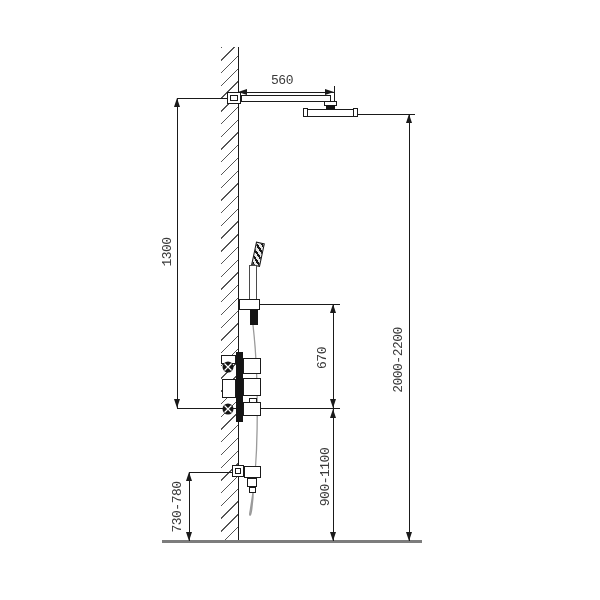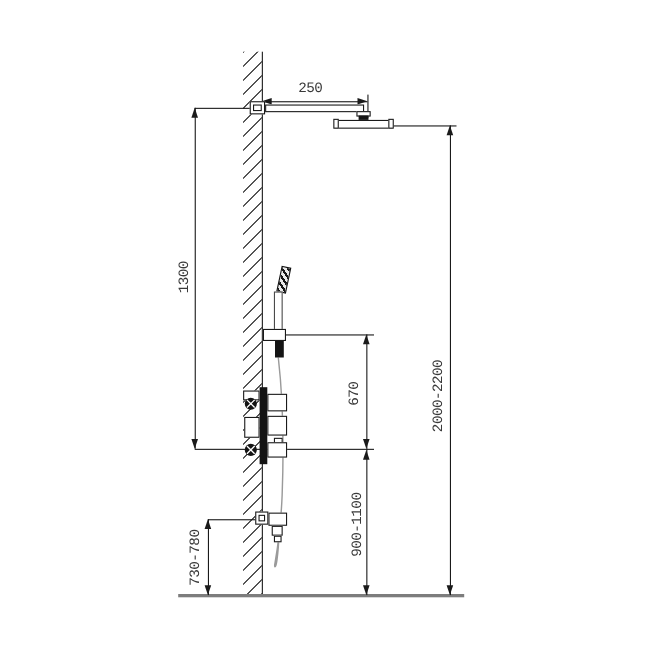--- a/index.html
+++ b/index.html
@@ -44,21 +44,21 @@
 
   <div class="wall-hatch"></div>
   <div class="vl" style="left:238px;top:47px;height:495px;"></div>
 
   <div class="floor"></div>
 
   <div class="hl" style="left:238px;top:92px;width:96px;"></div>
   <div class="arr arr-left" style="left:238px;top:89px;"></div>
   <div class="arr arr-right" style="left:325px;top:89px;"></div>
   <div class="vl" style="left:334px;top:86px;height:21px;"></div>
-  <div class="dim-text" style="left:282px;top:80px;">250</div>
+  <div class="dim-text" style="left:282px;top:80px;">560</div>
 
   <div class="hl" style="left:177px;top:98px;width:51px;"></div>
   <div class="vl" style="left:177px;top:98px;height:310px;"></div>
   <div class="arr arr-up" style="left:174px;top:98px;"></div>
   <div class="arr arr-down" style="left:174px;top:399px;"></div>
   <div class="dim-text-v" style="left:167px;top:252px;">1300</div>
 
   <div class="hl" style="left:260px;top:304px;width:80px;"></div>
   <div class="vl" style="left:333px;top:304px;height:104px;"></div>
   <div class="arr arr-up" style="left:330px;top:304px;"></div>

